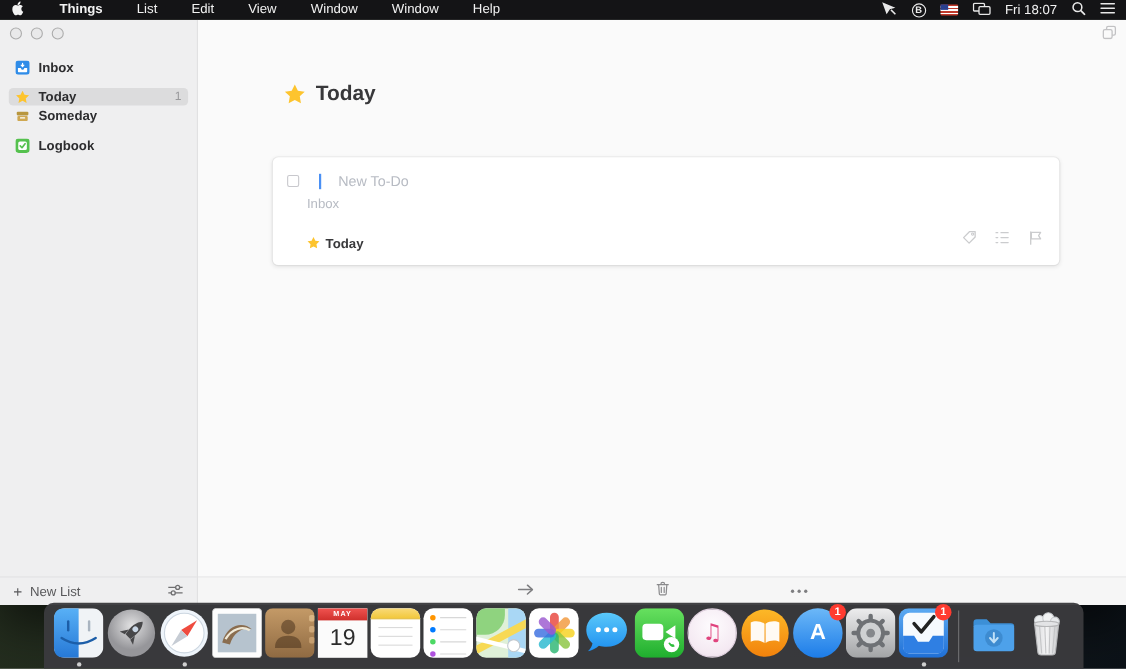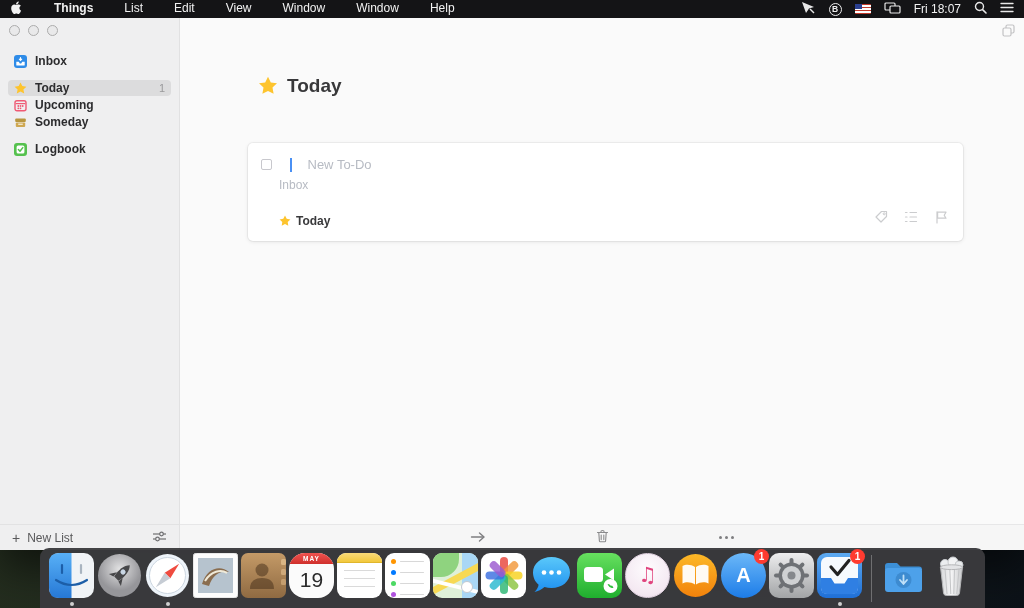--- a/index.html
+++ b/index.html
@@ -70,21 +70,21 @@
   .dock{position:absolute;left:40px;bottom:0;width:945px;height:60px;background:rgba(58,58,61,.96);
     border-radius:9px 9px 0 0;display:flex;align-items:flex-start;padding:5px 9px;gap:3px;z-index:60;}
   .dapp{position:relative;width:45px;height:45px;flex:none;cursor:default;}
   .dapp svg,.tile{display:block;width:45px;height:45px;}
   .badge{position:absolute;top:-4px;right:-3px;min-width:15px;height:15px;padding:0 4px;border-radius:8px;
     background:#ff3b30;color:#fff;font-size:10px;font-weight:700;display:flex;align-items:center;justify-content:center;z-index:2;}
   .run-dot{position:absolute;left:50%;bottom:-8px;transform:translateX(-50%);width:4px;height:4px;border-radius:50%;background:#cfcfcf;}
   .dsep{width:1px;height:47px;background:rgba(255,255,255,.28);margin:0 6px;flex:none;align-self:center;}
 
   
-  .t-cal{background:#fbfbfb;border-radius:16px;overflow:hidden;}
+  .t-cal{background:#fbfbfb;border-radius:0;overflow:hidden;}
   .cal-head{height:11px;background:linear-gradient(#f05350,#cf302c);color:#fff;font-size:6.5px;font-weight:700;
     letter-spacing:1px;text-align:center;line-height:11px;}
   .cal-day{height:34px;font-size:21px;color:#2b2b2b;text-align:center;line-height:32px;}
   .t-notes{background:#fff;border-radius:9px;overflow:hidden;}
   .notes-top{height:10px;background:linear-gradient(#f9da79,#f2c83c);border-bottom:1px solid #e0b62c;}
   .nline{height:1px;background:#dadada;margin:7px 7px 0;}
   .t-rem{background:#fff;border-radius:9px;overflow:hidden;padding:6px 6px 0;}
   .rrow{display:flex;align-items:center;gap:4px;margin-bottom:6px;}
   .rdot{width:5px;height:5px;border-radius:50%;flex:none;}
   .rln{height:1.5px;background:#d8d8d8;flex:1;border-radius:1px;}
@@ -192,34 +192,20 @@
       <div class="nav-item selected">
         <span class="nav-ic">
           <svg viewBox="0 0 13 13">
               <path fill="#fdc42e" d="M6.5 0.4 L8.3 4.1 L12.4 4.7 L9.4 7.5 L10.2 11.6 L6.5 9.6 L2.8 11.6 L3.6 7.5 L0.6 4.7 L4.7 4.1 Z"></path>
             </svg>
         </span>
         <span>Today</span>
         <span class="count">1</span>
       </div>
 
-      <div class="nav-item">
-        <span class="nav-ic">
-          <svg viewBox="0 0 13 13">
-              <rect x="1" y="1.8" width="11" height="10" rx="2" fill="none" stroke="#ef5a74" stroke-width="1.4"></rect>
-              <path d="M1.7 4.6 H11.3" stroke="#ef5a74" stroke-width="1.2"></path>
-              <circle cx="4.3" cy="7" r=".9" fill="#ef5a74"></circle>
-              <circle cx="6.5" cy="7" r=".9" fill="#ef5a74"></circle>
-              <circle cx="8.7" cy="7" r=".9" fill="#ef5a74"></circle>
-              <circle cx="4.3" cy="9.3" r=".9" fill="#ef5a74"></circle>
-              <circle cx="6.5" cy="9.3" r=".9" fill="#ef5a74"></circle>
-            </svg>
-        </span>
-        <span>Upcoming</span>
-      </div>
 
 
       <div class="nav-item">
         <span class="nav-ic">
           <svg viewBox="0 0 13 13">
               <rect x="1.2" y="2.6" width="10.6" height="3.3" rx="1" fill="#b8963e"></rect>
               <rect x="1.8" y="6.4" width="9.4" height="4.6" rx="1" fill="#cfa852"></rect>
               <path d="M4.6 8.2 H8.4" stroke="#fff" stroke-width="1" stroke-linecap="round"></path>
             </svg>
         </span>

